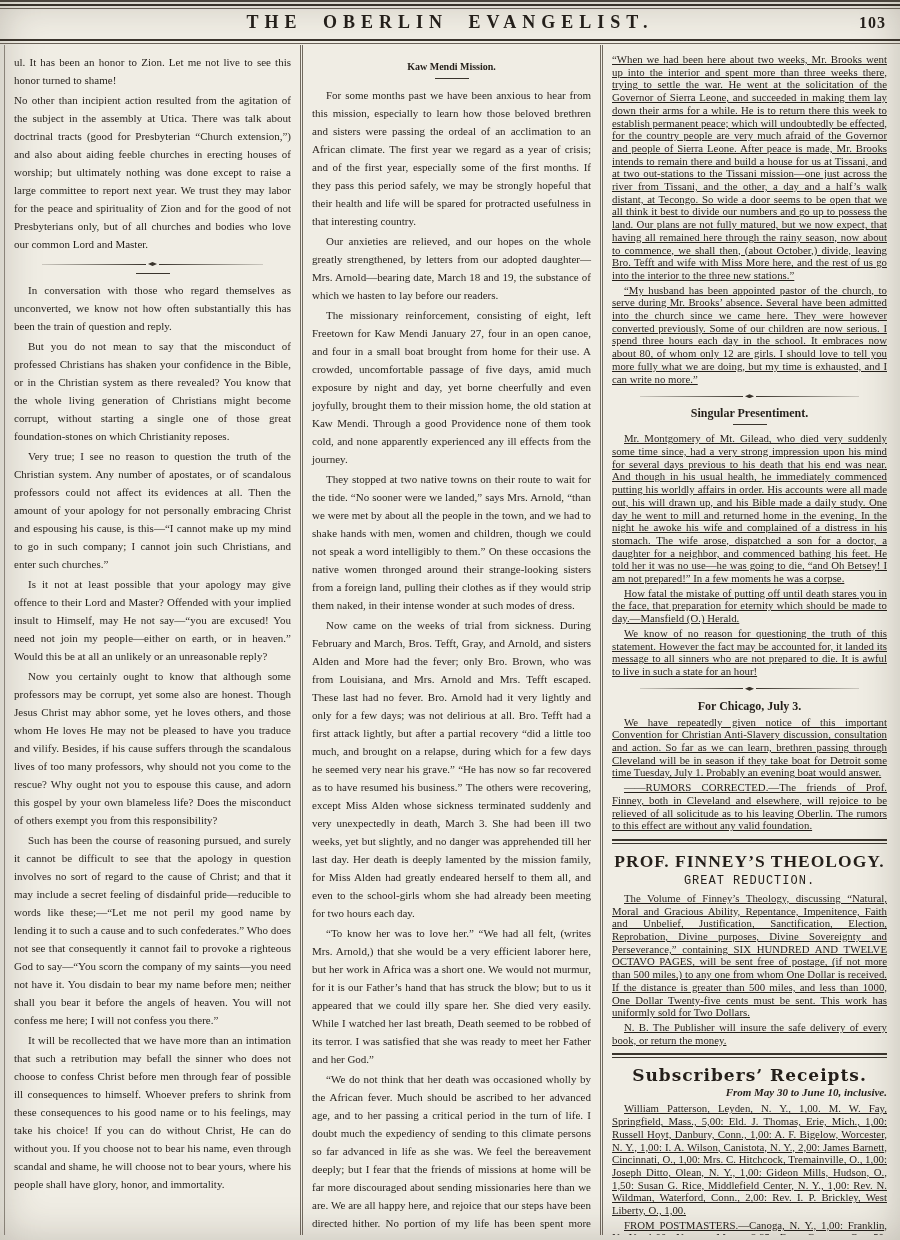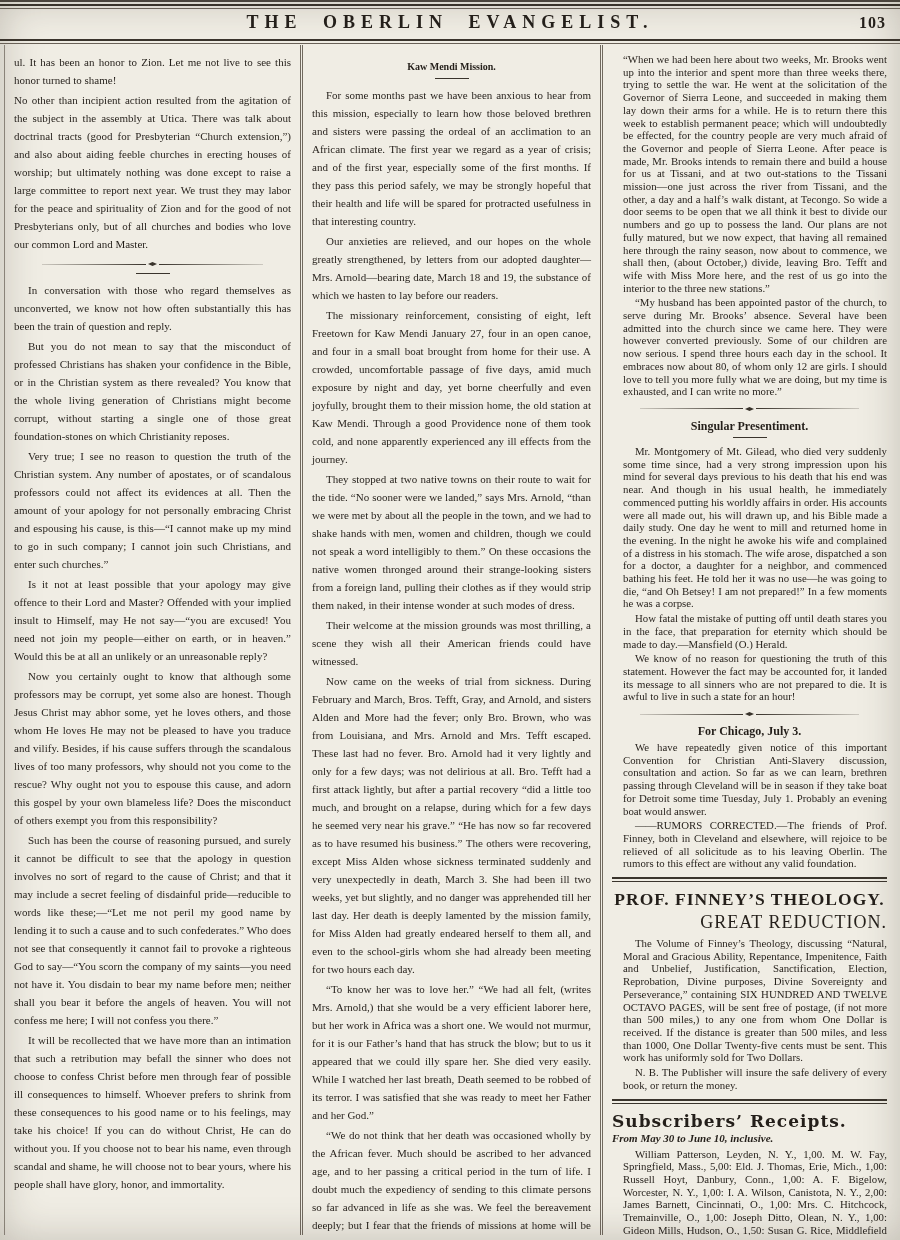--- a/index.html
+++ b/index.html
@@ -15,43 +15,43 @@
   .page-number{position:absolute;top:13px;right:14px;font-size:16px;font-weight:bold;letter-spacing:1px;}
   
   .cols{display:flex;height:1190px;padding:0 4px;}
   .col{box-sizing:border-box;padding:8px 9px 0 9px;overflow:hidden;text-align:justify;}
   .col1{width:296px;border-left:1px solid rgba(70,60,50,.55);}
   .col2{width:300px;}
   .col3{width:300px;flex:1;}
   .col + .col{border-left:3px double rgba(70,60,50,.75);}
   
   .col1 p,.col2 p{font-size:11px;line-height:18px;margin:0 0 2px 0;text-indent:14px;}
-  .col3 p{font-size:10.8px;line-height:12.7px;margin:0 0 2px 11px;text-indent:12px;}
+  .col3 p{font-size:10.8px;line-height:12.7px;margin:0 0 2px 0;text-indent:12px;text-decoration:underline;}
   p.noindent{text-indent:0;}
   
   .art-head{font-weight:bold;text-align:center;font-size:10px;line-height:16px;margin:6px 0 2px 0;text-indent:0;}
   .art-head.small{font-size:12px;}
   .head-rule{width:34px;border-top:1px solid #3a342c;margin:3px auto 7px auto;height:2px;border-bottom:1px solid #3a342c;}
   .head-rule.thin{border-bottom:none;height:0;}
   
   .orn{display:flex;align-items:center;margin:9px 28px 7px 28px;}
   .orn .line{flex:1;height:1px;background:linear-gradient(90deg,rgba(58,52,44,.2),#3a342c);}
   .orn .line.r{background:linear-gradient(90deg,#3a342c,rgba(58,52,44,.2));}
   .orn .diamond{width:9px;height:4px;background:#3a342c;margin:0 2px;
         clip-path:polygon(0 50%,50% 0,100% 50%,50% 100%);}
   
   .dbl-rule{border-top:2px solid #3a342c;border-bottom:1px solid #3a342c;height:2px;margin:7px 0;}
   
   .ad-title{text-align:center;font-weight:bold;font-size:17.5px;letter-spacing:1px;margin:4px 0 2px 0;}
-  .ad-sub{text-align:right;font-size:18px;letter-spacing:1px;margin:0 0 4px 0;}
+  .ad-sub{text-align:center;font-size:12px;letter-spacing:1px;margin:0 0 4px 0;font-family:Liberation Mono, monospace;}
   .ad-body{font-size:10.6px;line-height:12.8px;}
   
-  .rcpt-head{text-align:left;font-weight:bold;font-size:17px;letter-spacing:1px;margin:3px 0 1px 0;
+  .rcpt-head{text-align:center;font-weight:bold;font-size:17px;letter-spacing:1px;margin:3px 0 1px 0;
         font-family:"DejaVu Serif",serif;}
-  .rcpt-sub{text-align:left;font-style:italic;font-weight:bold;font-size:11px;margin:0 0 4px 0;}
+  .rcpt-sub{text-align:right;font-style:italic;font-weight:bold;font-size:11px;margin:0 0 4px 0;}
 </style>
 </head>
 <body>
 
 <div class="page">
 
   <div class="masthead">
     <div class="rule-top"></div>
     <div class="masthead-title">THE OBERLIN EVANGELIST.</div>
     <div class="page-number">103</div>
@@ -82,21 +82,20 @@
     </div>
 
     <div class="col col2">
       <div class="art-head">Kaw Mendi Mission.</div>
       <div class="head-rule thin"></div>
 
       <p>For some months past we have been anxious to hear from this mission, especially to learn how those beloved brethren and sisters were passing the ordeal of an acclimation to an African climate. The first year we regard as a year of crisis; and of the first year, especially some of the first months. If they pass this period safely, we may be strongly hopeful that their health and life will be spared for protracted usefulness in that interesting country.</p>
       <p>Our anxieties are relieved, and our hopes on the whole greatly strengthened, by letters from our adopted daughter—Mrs. Arnold—bearing date, March 18 and 19, the substance of which we hasten to lay before our readers.</p>
       <p>The missionary reinforcement, consisting of eight, left Freetown for Kaw Mendi January 27, four in an open canoe, and four in a small boat brought from home for their use. A crowded, uncomfortable passage of five days, amid much exposure by night and day, yet borne cheerfully and even joyfully, brought them to their mission home, the old station at Kaw Mendi. Through a good Providence none of them took cold, and none apparently experienced any ill effects from the journey.</p>
       <p>They stopped at two native towns on their route to wait for the tide. “No sooner were we landed,” says Mrs. Arnold, “than we were met by about all the people in the town, and we had to shake hands with men, women and children, though we could not speak a word intelligibly to them.” On these occasions the native women thronged around their strange-looking sisters from a foreign land, pulling their clothes as if they would strip them naked, in their intense wonder at such modes of dress.</p>
-      <p>Their welcome at the mission grounds was most thrilling, a scene they wish all their American friends could have witnessed.</p>
       <p>Now came on the weeks of trial from sickness. During February and March, Bros. Tefft, Gray, and Arnold, and sisters Alden and More had the fever; only Bro. Brown, who was from Louisiana, and Mrs. Arnold and Mrs. Tefft escaped. These last had no fever. Bro. Arnold had it very lightly and only for a few days; was not delirious at all. Bro. Tefft had a first attack lightly, but after a partial recovery “did a little too much, and brought on a relapse, during which for a few days he seemed very near his grave.” “He has now so far recovered as to have resumed his business.” The others were recovering, except Miss Alden whose sickness terminated suddenly and very unexpectedly in death, March 3. She had been ill two weeks, yet but slightly, and no danger was apprehended till her last day. Her death is deeply lamented by the mission family, for Miss Alden had greatly endeared herself to them all, and even to the school-girls whom she had already been meeting for two hours each day.</p>
       <p>“To know her was to love her.” “We had all felt, (writes Mrs. Arnold,) that she would be a very efficient laborer here, but her work in Africa was a short one. We would not murmur, for it is our Father’s hand that has struck the blow; but to us it appeared that we could illy spare her. She died very easily. While I watched her last breath, Death seemed to be robbed of its terror. I was satisfied that she was ready to meet her Father and her God.”</p>
       <p>“We do not think that her death was occasioned wholly by the African fever. Much should be ascribed to her advanced age, and to her passing a critical period in the turn of life. I doubt much the expediency of sending to this climate persons so far advanced in life as she was. We feel the bereavement deeply; but I fear that the friends of missions at home will be far more discouraged about sending missionaries here than we are. We are all happy here, and rejoice that our steps have been directed hither. No portion of my life has been spent more pleasantly than that which I have passed here. I do not have nearly so many hours of discouragement as I had in the States.” “I do not have one fever symptom, and think that the climate will agree with me. My husband now enjoys good health. As to the climate’s being exciting, I think that is all a mistake. It appears to me that the exciting influence is not in the climate, but in the fact that the missionaries see so much to be done that they feel impelled to go and do till they can go and do no longer.”</p>
     </div>
 
     <div class="col col3">
       <p class="noindent">“When we had been here about two weeks, Mr. Brooks went up into the interior and spent more than three weeks there, trying to settle the war. He went at the solicitation of the Governor of Sierra Leone, and succeeded in making them lay down their arms for a while. He is to return there this week to establish permanent peace; which will undoubtedly be effected, for the country people are very much afraid of the Governor and people of Sierra Leone. After peace is made, Mr. Brooks intends to remain there and build a house for us at Tissani, and at two out-stations to the Tissani mission—one just across the river from Tissani, and the other, a day and a half’s walk distant, at Tecongo. So wide a door seems to be open that we all think it best to divide our numbers and go up to possess the land. Our plans are not fully matured, but we now expect, that having all remained here through the rainy season, now about to commence, we shall then, (about October,) divide, leaving Bro. Tefft and wife with Miss More here, and the rest of us go into the interior to the three new stations.”</p>
       <p>“My husband has been appointed pastor of the church, to serve during Mr. Brooks’ absence. Several have been admitted into the church since we came here. They were however converted previously. Some of our children are now serious. I spend three hours each day in the school. It embraces now about 80, of whom only 12 are girls. I should love to tell you more fully what we are doing, but my time is exhausted, and I can write no more.”</p>
 
       <div class="orn">

